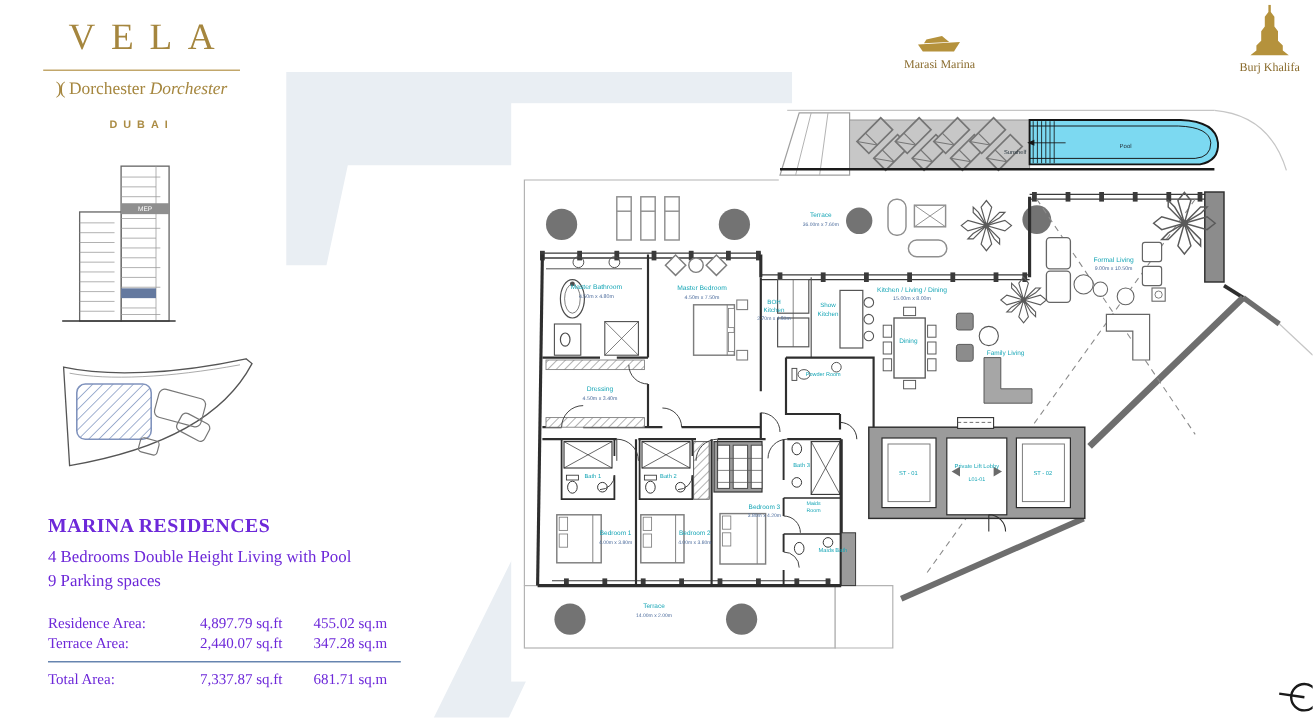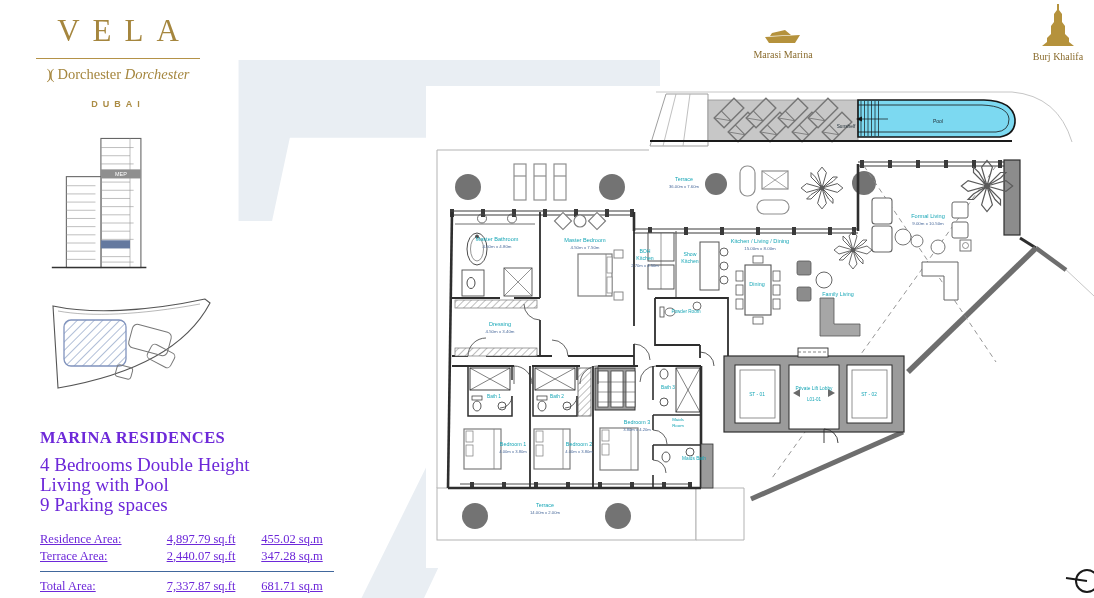--- a/index.html
+++ b/index.html
@@ -15,23 +15,23 @@
   .brand .vela{font-size:31px;letter-spacing:13px;padding-left:13px;font-weight:400;}
   .brand .rule{height:1px;background:#b49247;margin:9px 8px 7px;}
   .brand .dcline{font-size:14.5px;white-space:nowrap;}
   .brand .mark{letter-spacing:-2px;margin-right:5px;font-size:15px;}
   .brand .coll{font-style:italic;}
   .brand .dubai{margin-top:16px;font-size:9px;letter-spacing:5px;color:#ab8c44;
                 font-family:"Liberation Sans",sans-serif;font-weight:bold;}
   
   .info{top:428px;left:40px;width:260px;color:#6d28d9;}
   .info .title{font-size:16.5px;letter-spacing:.4px;margin:0 0 7px 0;font-weight:bold;}
-  .info .sub{font-size:19px;line-height:20px;margin:0;}
+  .info .sub{font-size:14px;line-height:20px;margin:0;}
   .areas{margin-top:16px;font-size:12.5px;}
-  .arow{display:grid;grid-template-columns:112px 98px 84px;line-height:16.5px;text-decoration:underline;}
+  .arow{display:grid;grid-template-columns:112px 98px 84px;line-height:16.5px;}
   .arow .v{text-align:center;}
   .adiv{border-top:1px solid #41679c;margin:7px 0 6px;width:294px;}
   
   .landmark{text-align:center;color:#8a6c2e;font-size:10px;line-height:12px;}
   .lm-marina{top:22px;left:740px;width:86px;}
   .lm-burj{top:4px;left:1022px;width:72px;}
   .landmark .ic{display:block;margin:0 auto 3px;}
   
   .rn{fill:#17a6b6;font-family:"Liberation Sans",sans-serif;text-anchor:middle;}
   .rd{fill:#4a6a9b;font-family:"Liberation Sans",sans-serif;text-anchor:middle;}

